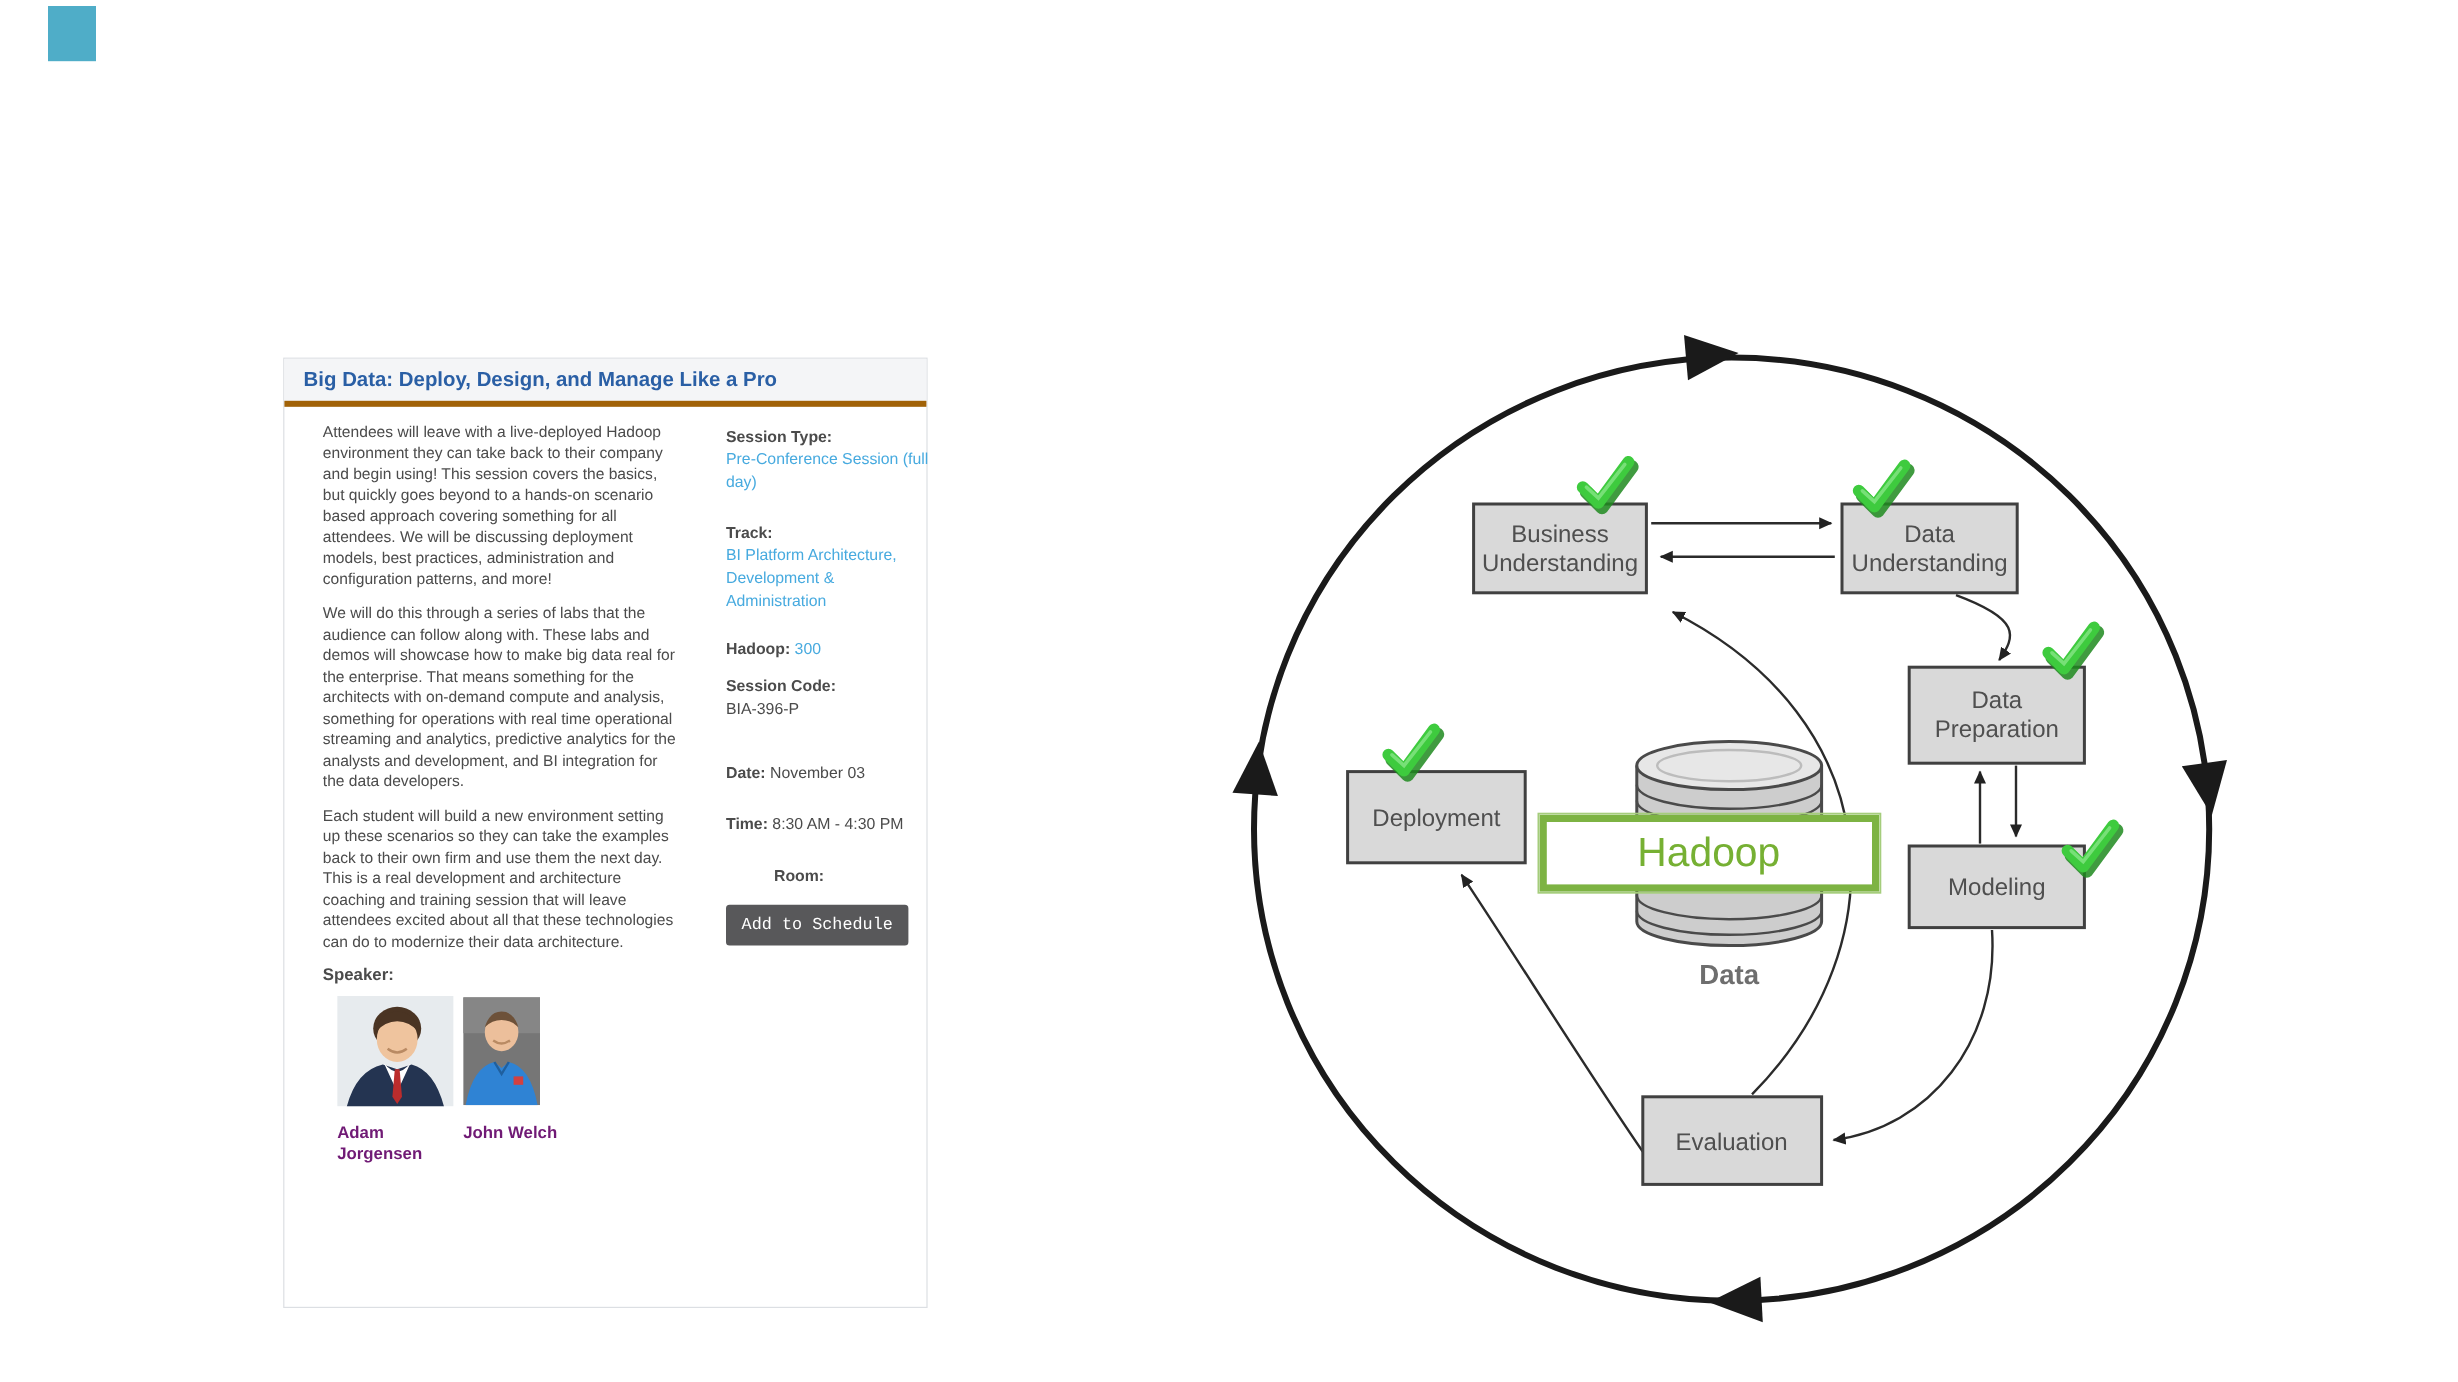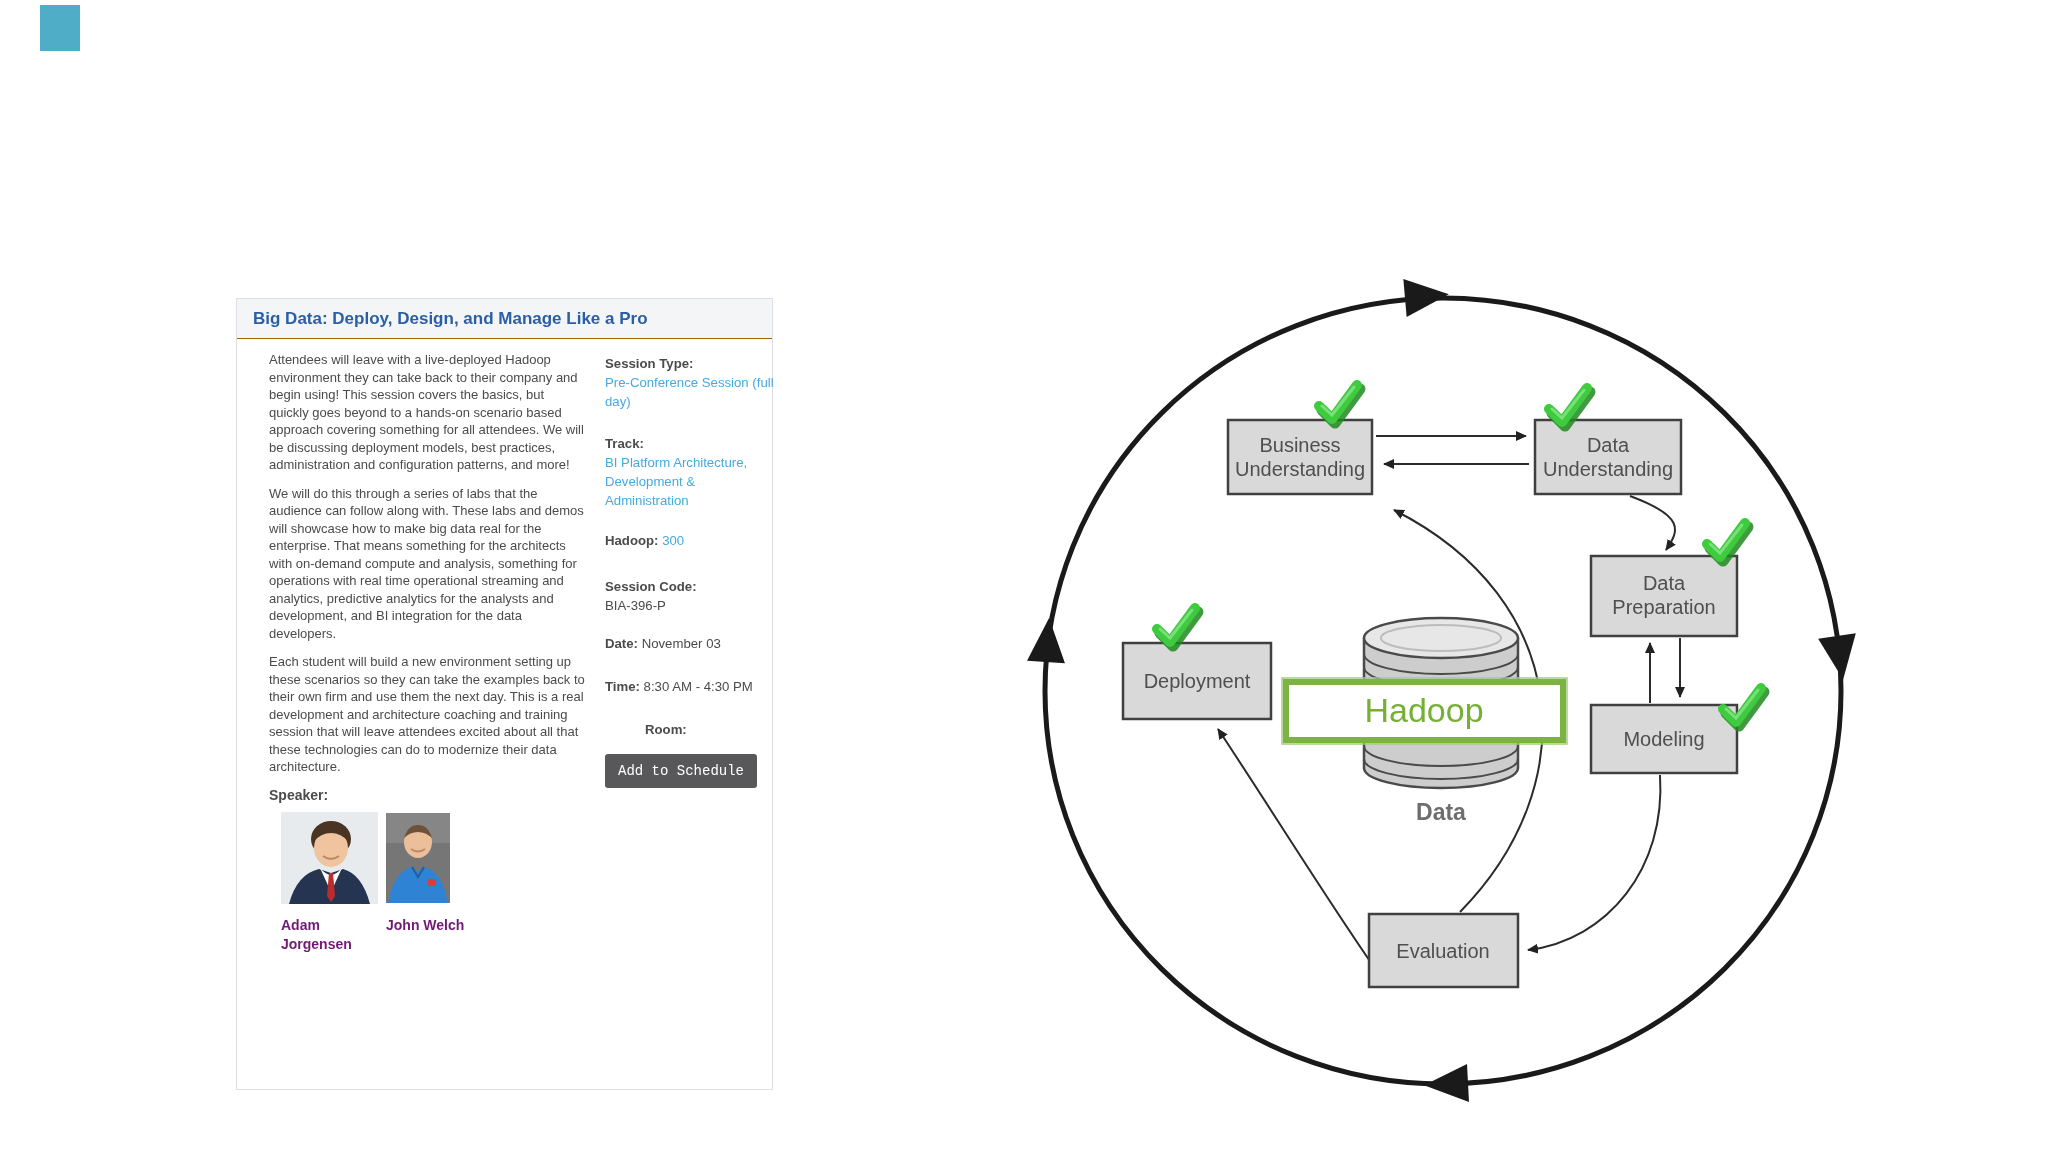--- a/index.html
+++ b/index.html
@@ -12,49 +12,49 @@
     position:absolute; left:126px; top:146px; margin:0;
     font-size:97px; font-weight:300; color:#4fadc8; letter-spacing:-1px; white-space:nowrap;
   }
 
   
   .session-card {
     position:absolute; left:236px; top:298px; width:537px; height:792px;
     background:#ffffff; border:1px solid #dcdfe3; box-sizing:border-box;
   }
   .card-header {
-    height:40px; background:#f4f5f7; border-bottom:1px solid #a16207;
+    height:40px; background:#f4f5f7; border-bottom:5px solid #a16207;
     display:flex; align-items:center; padding:0 16px; box-sizing:border-box;
   }
   .card-title { color:#2a5fa5; font-weight:bold; font-size:17px; }
 
   .desc-col {
     position:absolute; left:32px; top:52px; width:316px;
     font-size:13px; line-height:17.5px; color:#4b4b4b;
   }
-  .para { margin:0 0 11px 0; }
+  .para { margin:0 17px 11px 0; }
   .speaker-label { margin-top:8px; font-weight:bold; font-size:14px; color:#4b4b4b; }
   .speakers { position:relative; margin-top:8px; height:150px; }
   .photo-adam { position:absolute; left:12px; top:0; width:97px; height:92px; }
   .photo-john { position:absolute; left:117px; top:1px; width:64px; height:90px; }
   .speaker-name {
     position:absolute; top:104px; font-size:14px; font-weight:bold;
     color:#701a75; line-height:1.35; cursor:pointer;
   }
   .name-adam { left:12px; width:92px; }
   .name-john { left:117px; width:110px; }
 
   .meta-col { position:absolute; left:368px; top:0; width:172px; font-size:13.2px; color:#4b4b4b; }
   .meta-block { position:absolute; left:0; width:172px; line-height:19px; }
   .meta-label { font-weight:bold; }
   .link-blue { color:#47aadf; cursor:pointer; }
   .mb-type { top:55px; }
   .mb-track { top:135px; }
   .mb-level { top:232px; }
-  .mb-code { top:278px; }
+  .mb-code { top:263px; }
   .mb-date { top:335px; }
   .mb-time { top:378px; }
   .mb-room { top:421px;padding-left:40px; }
   .btn-schedule {
     position:absolute; left:0; top:455px; background:#58585a; color:#ffffff;
     font-size:14px; padding:9px 13px; border:none; border-radius:3px;
     cursor:pointer; font-family:Liberation Mono, monospace;
   }
 
   

